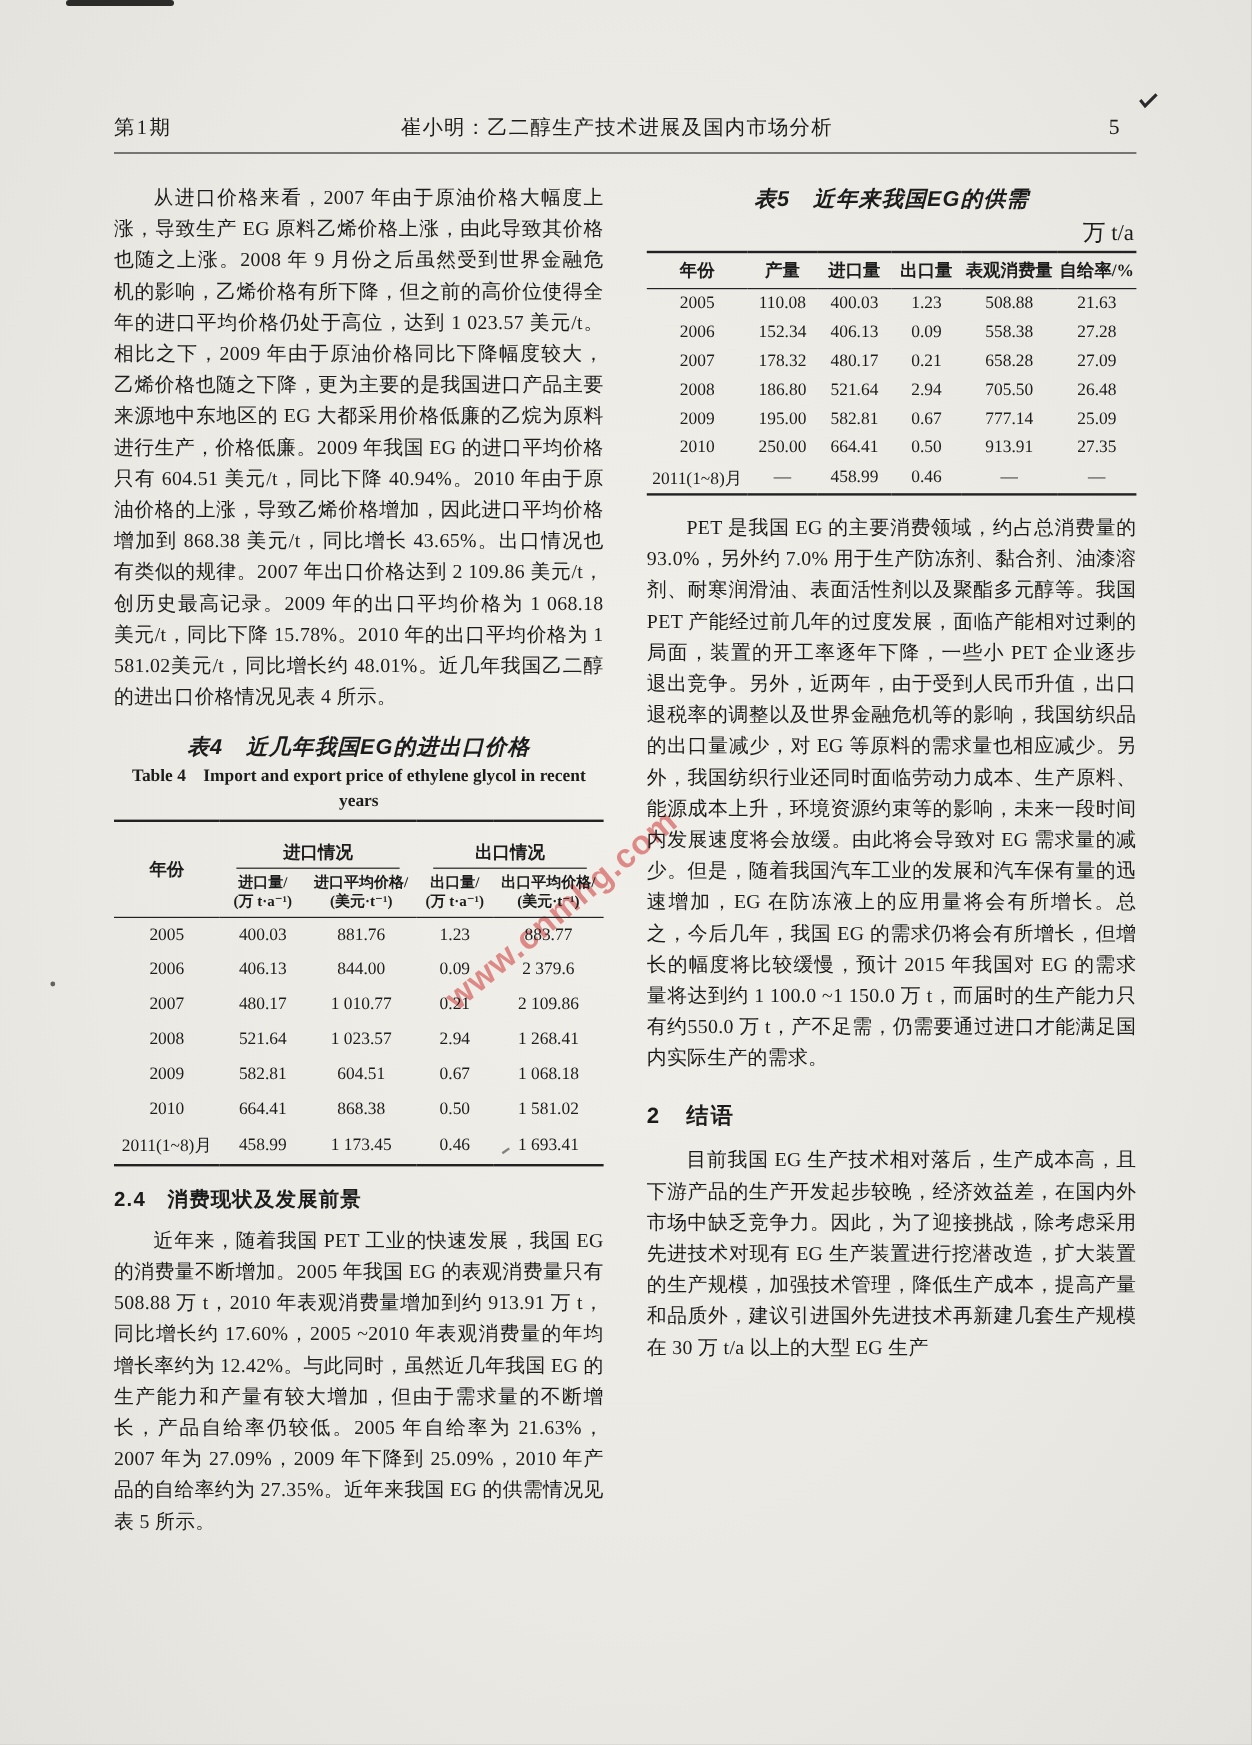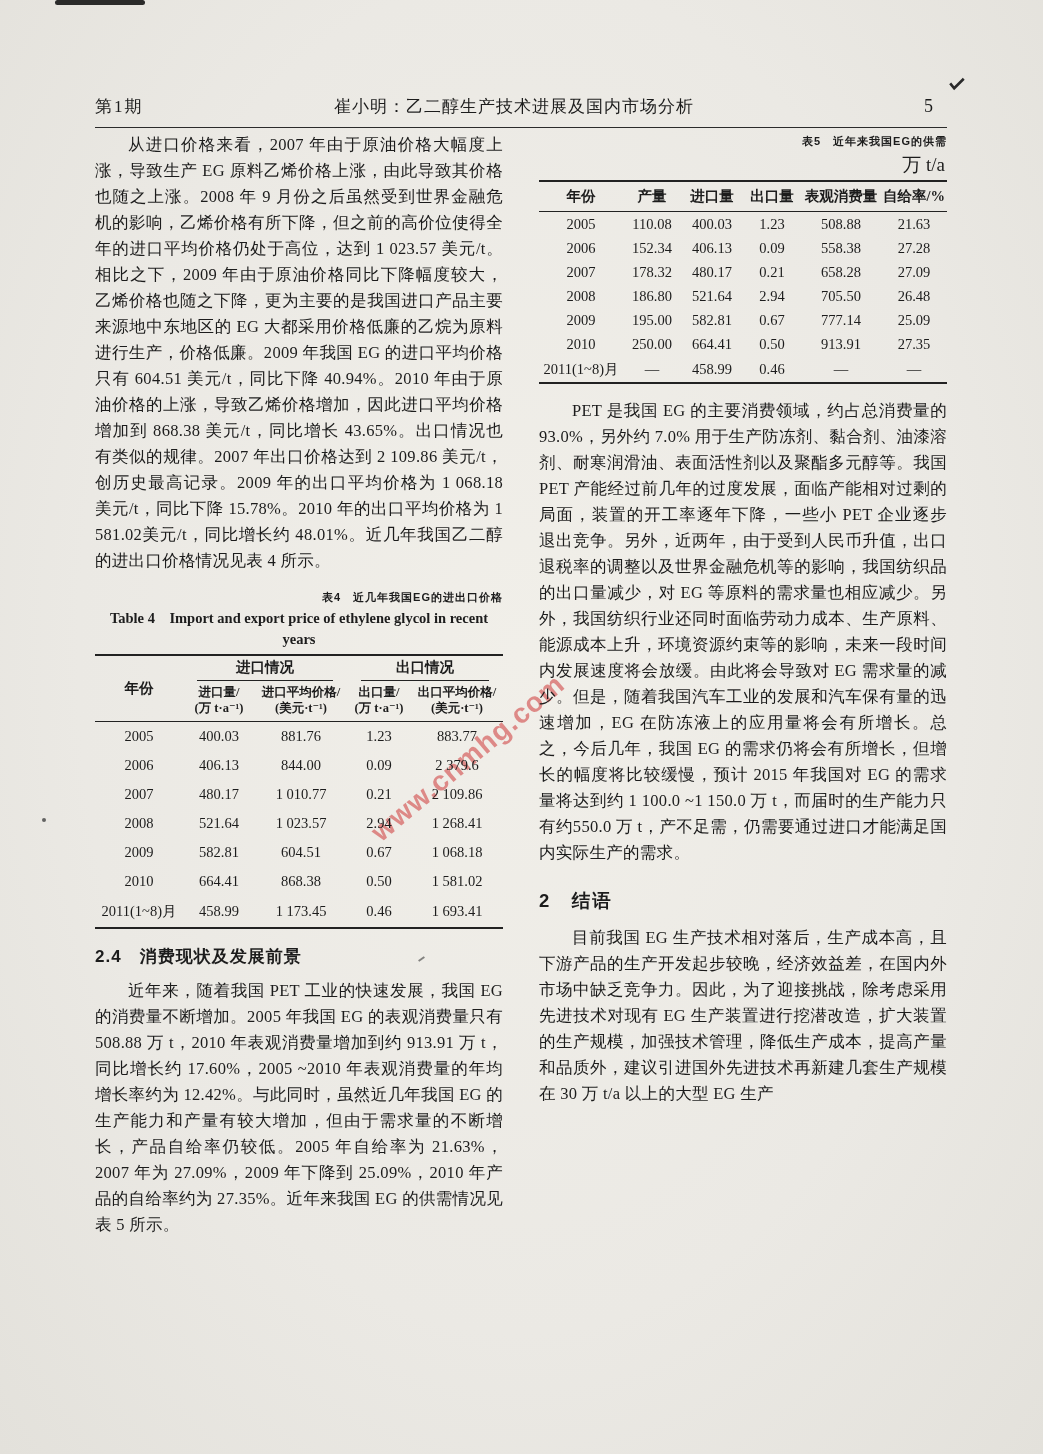--- a/index.html
+++ b/index.html
@@ -7,43 +7,43 @@
     position:relative; width:1043px; height:1454px; overflow:hidden;
     background: radial-gradient(ellipse at 50% 45%, #f1efe9 0%, #ebe9e4 60%, #e3e1db 100%);
     font-family:"Liberation Serif","DejaVu Serif",serif; color:#1c1c1c;
   }
   .content { position:absolute; left:95px; top:95px; width:852px; }
   .pg-header { display:flex; align-items:baseline; font-size:17px; padding-bottom:9px; border-bottom:1.6px solid #2b2b2b; }
   .pg-header .issue { width:130px; letter-spacing:2px; }
   .pg-header .title { flex:1; text-align:center; letter-spacing:1px; }
   .pg-header .pageno { width:130px; text-align:right; padding-right:14px; font-size:18px; }
 
-  .columns { display:flex; gap:36px; margin-top:4px; }
+  .columns { display:flex; gap:36px; margin-top:24px; }
   .col { width:408px; }
 
   p.body { font-size:16.5px; line-height:26px; text-align:justify; margin:0 0 0 0; text-indent:2em; letter-spacing:0.3px; }
   p.body + p.body { margin-top:2px; }
 
   .sec-heading { font-family:"Liberation Sans","DejaVu Sans",sans-serif; font-weight:bold; font-size:17px; margin:16px 0 10px; letter-spacing:1px; }
   .sec-heading.major { font-size:18.5px; margin:22px 0 12px; letter-spacing:2px; }
 
-  .tbl-cap-cn { font-family:"Liberation Sans","DejaVu Sans",sans-serif; text-align:right; font-weight:bold; font-size:11px; margin:16px 0 3px; letter-spacing:1px; }
+  .tbl-cap-cn { font-family:"Liberation Sans","DejaVu Sans",sans-serif; text-align:center; font-weight:bold; font-size:18px; margin:16px 0 3px; letter-spacing:1px;font-style:italic; }
   .tbl-cap-en { text-align:center; font-weight:bold; font-size:14.5px; line-height:21px; margin:0 14px 4px; }
   .tbl-unit { text-align:right; font-size:19px; margin:0 2px 2px 0; }
 
   table.tbl { width:100%; border-collapse:collapse; table-layout:fixed;
     border-top:2px solid #222; border-bottom:2px solid #222; }
   table.tbl th, table.tbl td { text-align:center; padding:3px 1px; }
   table.tbl thead th { font-weight:bold; font-size:14.5px; }
   table.tbl tbody td { font-size:14.5px; }
 
   
   .tbl4 thead tr.sub th { border-bottom:1.5px solid #222; font-size:12.5px; line-height:16px; white-space:pre-line; font-weight:bold; padding-bottom:5px; }
   .tbl4 thead th.year { border-bottom:1.5px solid #222; vertical-align:middle; font-size:14.5px; }
-  .tbl4 thead th.group { padding:2px 0 0 0; font-size:14.5px; }
+  .tbl4 thead th.group { padding:16px 0 0 0; font-size:14.5px; }
   .tbl4 thead th.group span { display:block; border-bottom:1.2px solid #222; margin:0 14px; padding-bottom:3px; }
   .tbl4 tbody td { padding:6px 1px; }
 
   
   .tbl5 thead tr { }
   .tbl5 thead th { border-bottom:1.5px solid #222; padding:5px 1px; }
   .tbl5 tbody td { padding:3.5px 1px; }
 
   .watermark {
     position:absolute; left:338px; top:742px; width:260px; text-align:center;

